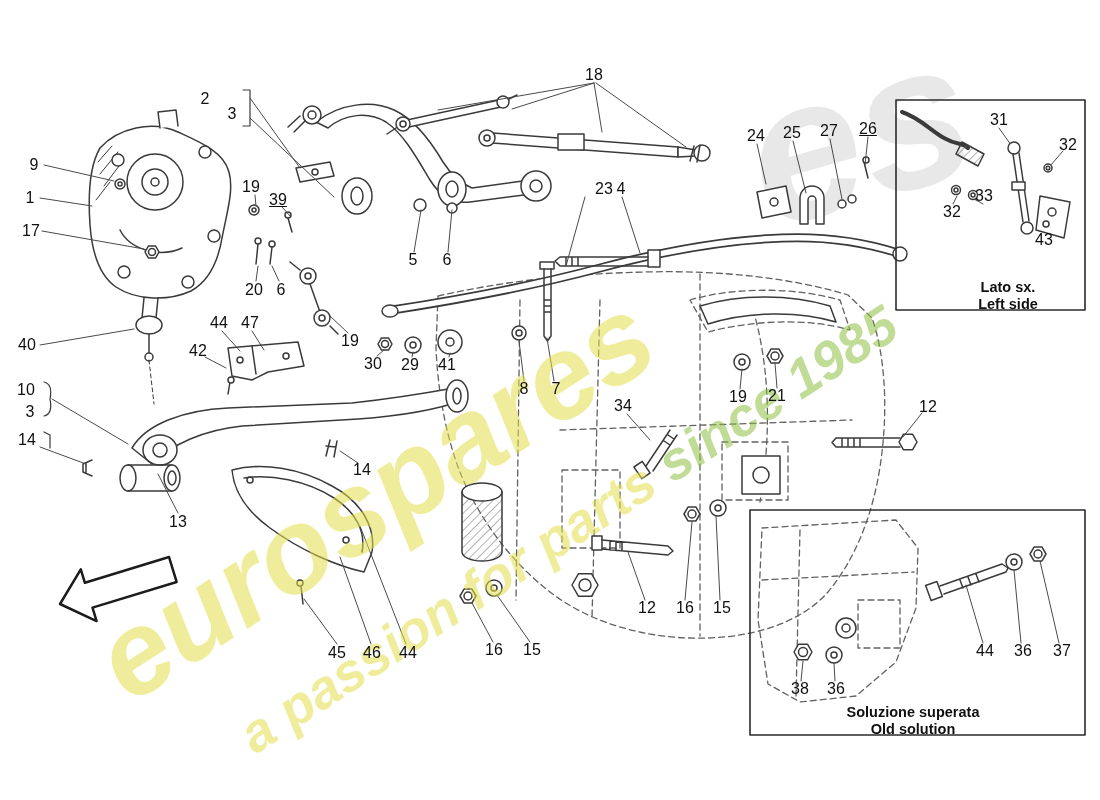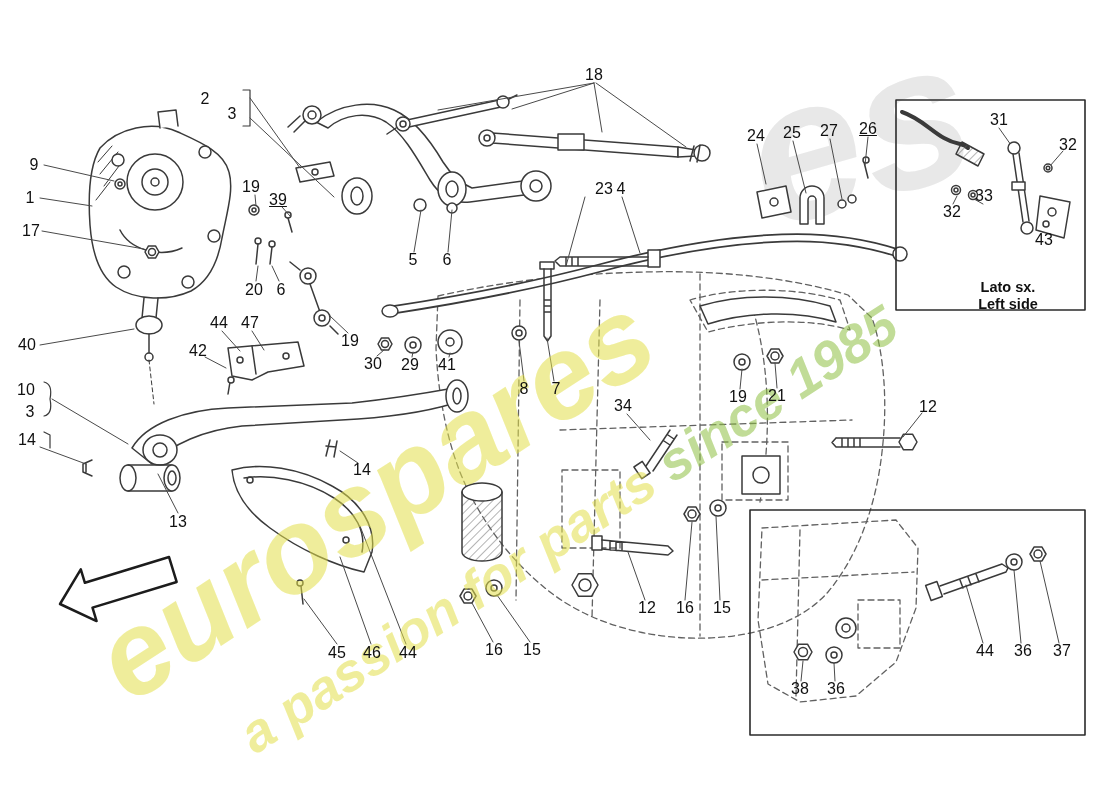--- a/index.html
+++ b/index.html
@@ -340,14 +340,18 @@
       <div class="callout" style="left: 1023px; top: 651px;">36</div>
       <div class="callout" style="left: 1062px; top: 651px;">37</div>
       <div class="callout" style="left: 800px; top: 689px;">38</div>
       <div class="callout" style="left: 836px; top: 689px;">36</div>
     </div>
 
 <div class="caption" style="left:1008px;top:296px">
   <div>Lato sx.</div>
   <div>Left side</div>
 </div>
-
+<div class="caption" style="left:913px;top:721px">
+  <div>Soluzione superata</div>
+  <div>Old solution</div>
 </div>
 
+</div>
+
 </body></html>

